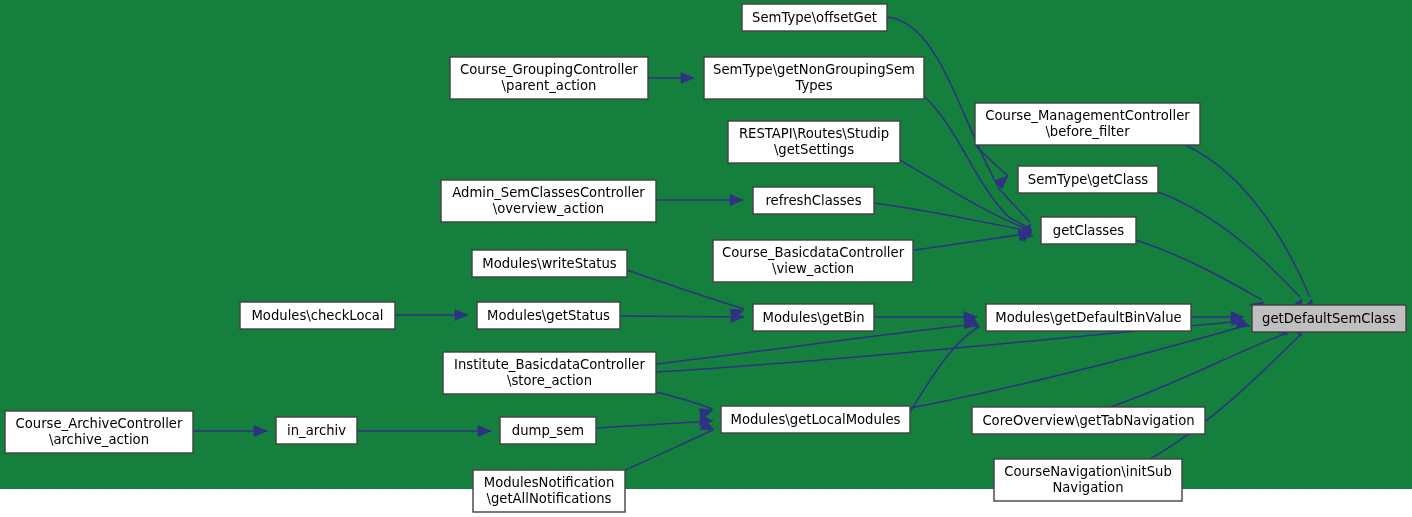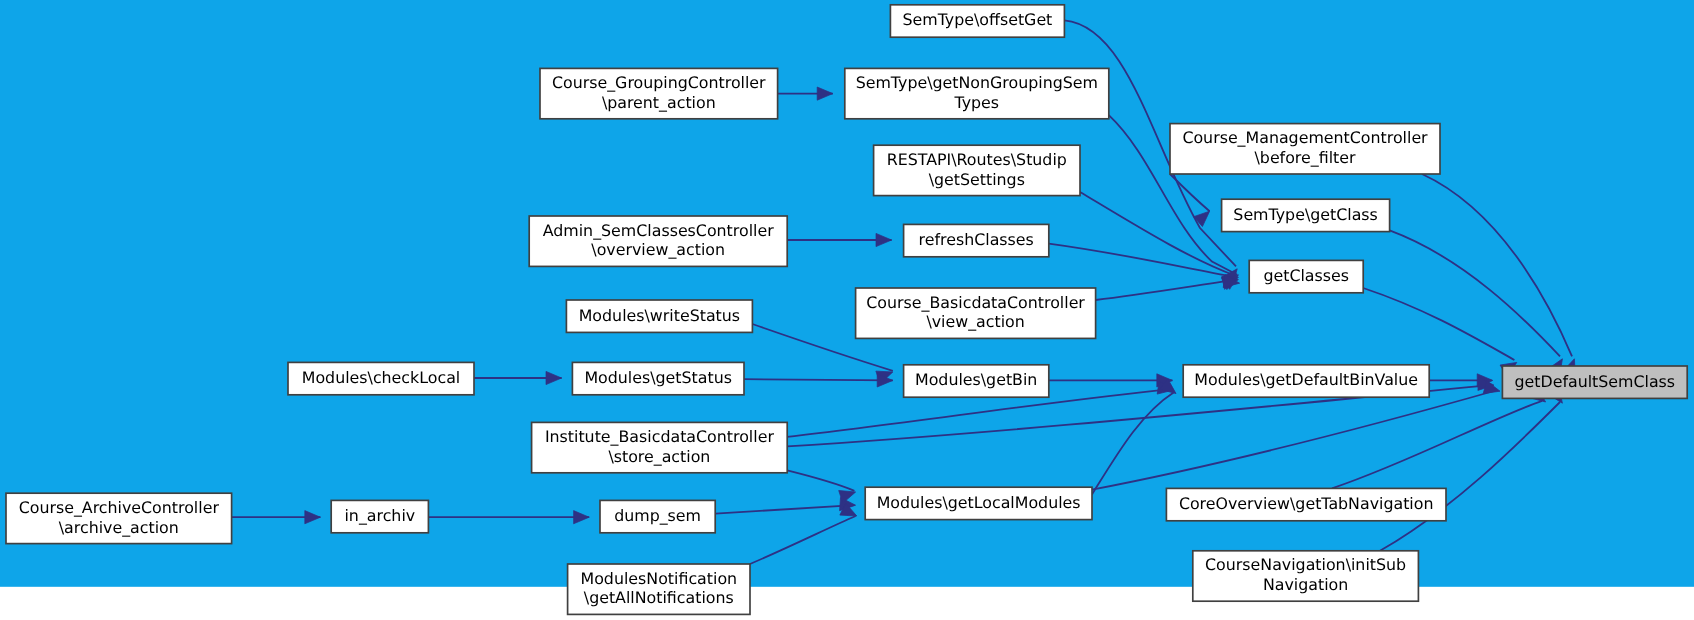--- a/index.html
+++ b/index.html
@@ -10,21 +10,21 @@
   body {
     width: 1412px;
     height: 517px;
     overflow: hidden;
     font-family: "DejaVu Sans", sans-serif;
   }
   #graph-root {
     position: relative;
     width: 1412px;
     height: 489px;
-    background: #0ea5e9;
+    background: #15803d;
   }
   svg#callgraph {
     display: block;
     width: 1412px;
     height: 517px;
   }
   .node-box {
     fill: #ffffff;
     stroke: #404040;
     stroke-width: 1.4;

